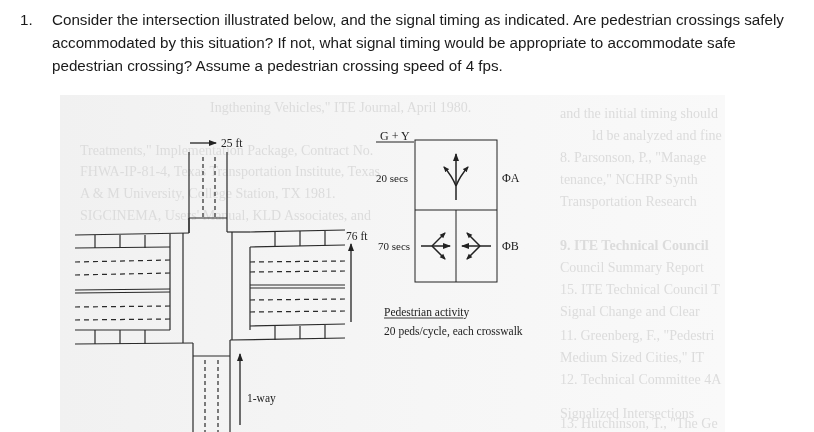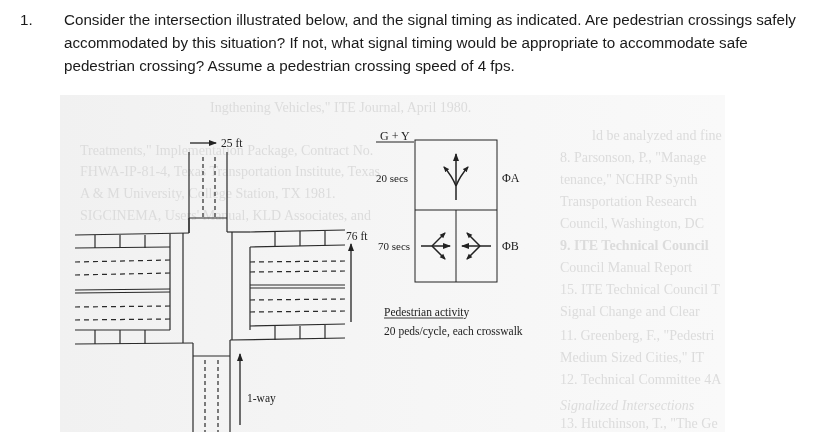--- a/index.html
+++ b/index.html
@@ -2,21 +2,21 @@
 <html><head>
 <meta charset="utf-8">
 <style>
   html, body { margin: 0; padding: 0; background: #ffffff; }
   body { width: 814px; height: 432px; position: relative; overflow: hidden; font-family: "Liberation Sans", sans-serif; }
   .question {
     position: absolute; left: 20px; top: 8px; width: 780px;
     font-family: "Liberation Sans", sans-serif; font-size: 15.2px; line-height: 23px; color: #1a1a1a;
   }
   .question .num { position: absolute; left: 0; top: 0; }
-  .question .body { margin-left: 44px; }
+  .question .body { margin-left: 32px; }
   .scan {
     position: absolute; left: 60px; top: 95px; width: 665px; height: 337px;
     background: linear-gradient(90deg, #f1f1f1 0%, #f6f6f6 55%, #f9f9f9 100%);
   }
   .ghost {
     position: absolute; font-family: "Liberation Serif", serif; font-size: 14px; color: #dcdcdc;
     white-space: nowrap; line-height: 21.5px;
   }
   svg.diagram { position: absolute; left: 0; top: 0; }
   .lbl { font-family: "Liberation Serif", serif; fill: #222; }
@@ -28,33 +28,33 @@
   <span class="num">1.</span>
   <div class="body">Consider the intersection illustrated below, and the signal timing as indicated. Are pedestrian crossings safely accommodated by this situation? If not, what signal timing would be appropriate to accommodate safe pedestrian crossing? Assume a pedestrian crossing speed of 4 fps.</div>
 </div>
 
 <div class="scan">
   <div class="ghost" style="left:150px;top:2px;">Ingthening Vehicles," ITE Journal, April 1980.</div>
   <div class="ghost" style="left:20px;top:45px;">Treatments," Implementation Package, Contract No.</div>
   <div class="ghost" style="left:20px;top:66px;">FHWA-IP-81-4, Texas Transportation Institute, Texas</div>
   <div class="ghost" style="left:20px;top:88px;">A &amp; M University, College Station, TX 1981.</div>
   <div class="ghost" style="left:20px;top:110px;">SIGCINEMA, Users' Manual, KLD Associates, and</div>
+  <div class="ghost" style="left:500px;top:8px;">and the initial timing should</div>
   <div class="ghost" style="left:500px;top:30px;margin-left:32px;">ld be analyzed and fine</div>
   <div class="ghost" style="left:500px;top:52px;">8. Parsonson, P., "Manage</div>
   <div class="ghost" style="left:500px;top:74px;">tenance," NCHRP Synth</div>
   <div class="ghost" style="left:500px;top:96px;text-align:right;">Transportation Research</div>
-  <div class="ghost" style="left:500px;top:118px;">Council, Washington, DC</div>
   <div class="ghost" style="left:500px;top:140px;font-weight:bold;">9. ITE Technical Council</div>
-  <div class="ghost" style="left:500px;top:162px;">Council Manual Report</div>
+  <div class="ghost" style="left:500px;top:162px;">Council Summary Report</div>
   <div class="ghost" style="left:500px;top:184px;">15. ITE Technical Council T</div>
   <div class="ghost" style="left:500px;top:206px;text-align:center;">Signal Change and Clear</div>
   <div class="ghost" style="left:500px;top:230px;">11. Greenberg, F., "Pedestri</div>
   <div class="ghost" style="left:500px;top:252px;">Medium Sized Cities," IT</div>
   <div class="ghost" style="left:500px;top:274px;">12. Technical Committee 4A</div>
-  <div class="ghost" style="left:500px;top:300px;font-style:italic;">Signalized Intersections</div>
+  <div class="ghost" style="left:500px;top:308px;">Signalized Intersections</div>
   <div class="ghost" style="left:500px;top:318px;">13. Hutchinson, T., "The Ge</div>
 </div>
 
 <svg class="diagram" width="814" height="432" viewBox="0 0 814 432">
   <defs>
     <marker id="ah" markerWidth="8" markerHeight="8" refX="7" refY="4" orient="auto" markerUnits="userSpaceOnUse">
       <path d="M0,1 L8,4 L0,7 Z" fill="#222"></path>
     </marker>
     <marker id="ahs" markerWidth="6" markerHeight="6" refX="5" refY="3" orient="auto" markerUnits="userSpaceOnUse">
       <path d="M0,0.5 L6,3 L0,5.5 Z" fill="#222"></path>

